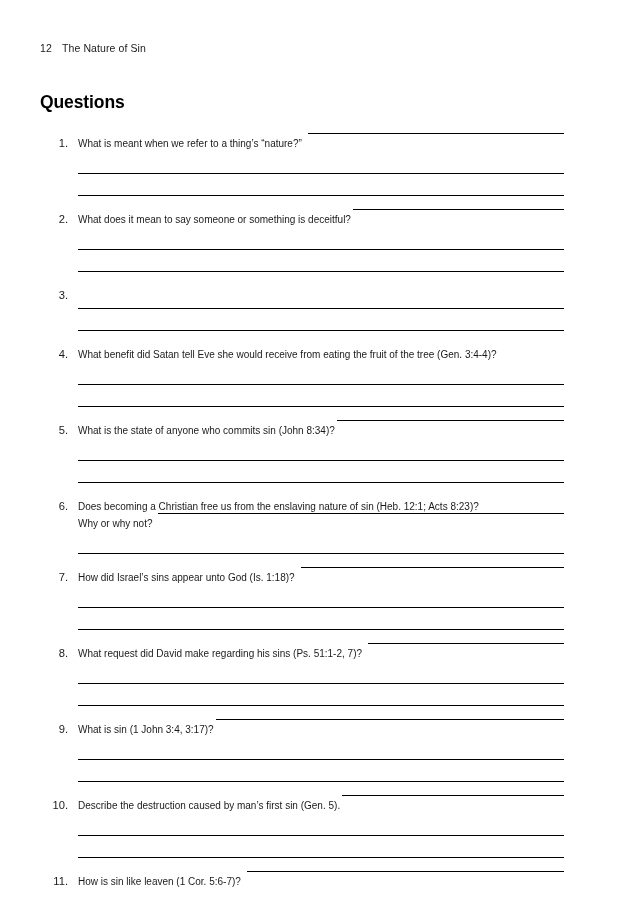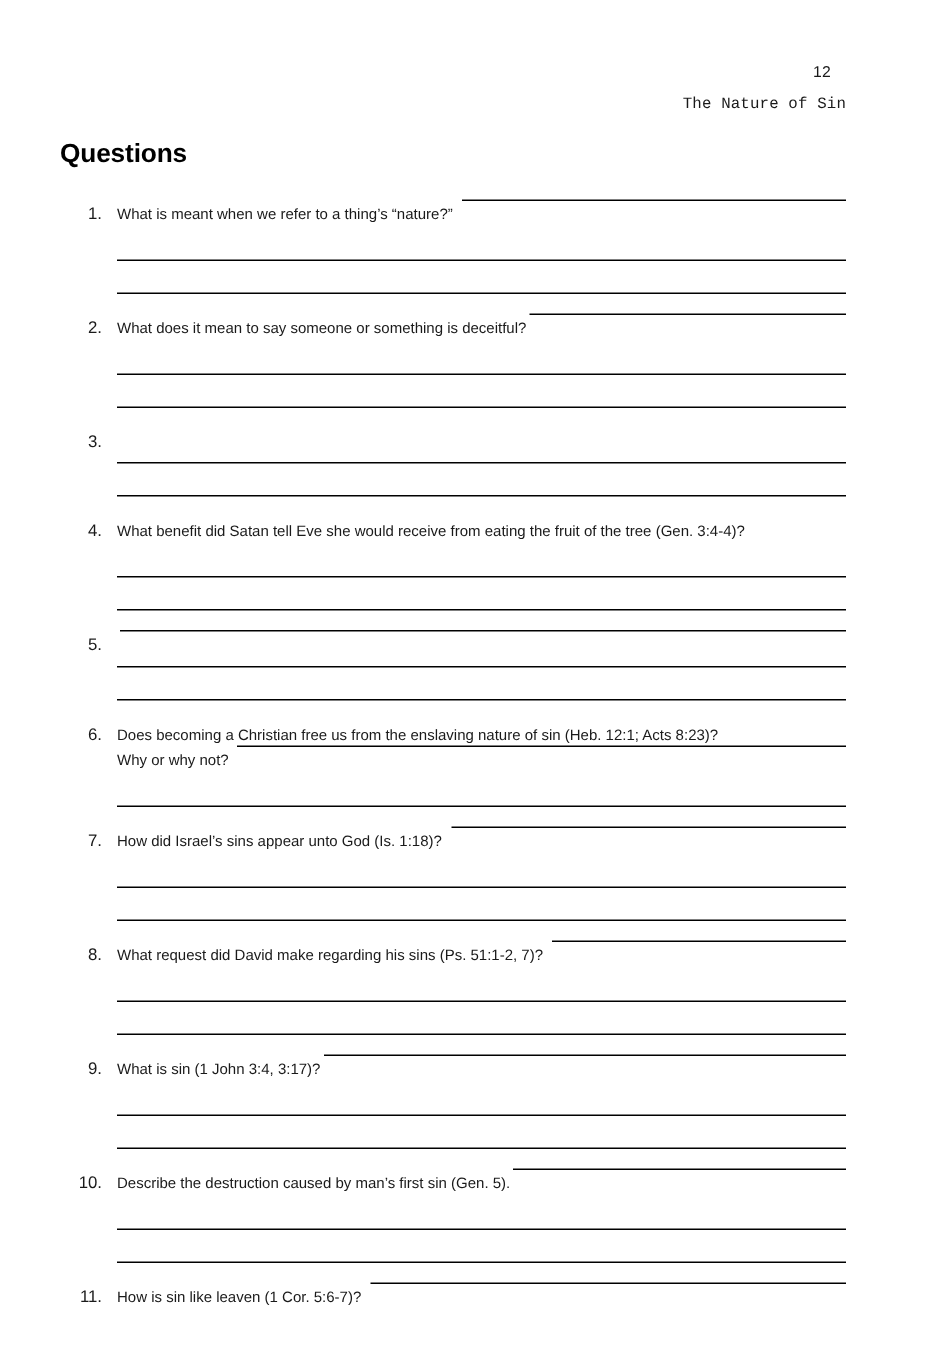--- a/index.html
+++ b/index.html
@@ -21,34 +21,32 @@
     height: 914px;
     box-sizing: border-box;
     padding: 42px 70px 0 40px;
     background: #ffffff;
     overflow: hidden;
   }
 
   
   .running-head {
     display: flex;
-    align-items: flex-end;
+    align-items: flex-start;
     font-size: 10.5px;
     letter-spacing: 0.1px;
     color: #1a1a1a;
     height: 14px;
-    flex-direction: column;
   }
   .running-head .folio {
     width: 22px;
     flex: 0 0 22px;
   }
   .running-head .head-title {
     white-space: nowrap;
-    font-family: Liberation Mono, monospace;
   }
 
   
   .section-heading {
     margin-top: 36px;
     margin-bottom: 22px;
     font-size: 17.5px;
     font-weight: bold;
     letter-spacing: -0.1px;
     color: #000000;
@@ -165,20 +163,21 @@
             <span class="qtext">What benefit did Satan tell Eve she would receive from eating the fruit of the tree (Gen. 3:4-4)?</span>
           </div>
           <div class="answer-rule"></div>
           <div class="answer-rule"></div>
         </div>
       </div>
       <div class="question">
         <div class="qnum">5.</div>
         <div class="qbody">
           <div class="qline">
+            <span class="qtext">What is the state of anyone who commits sin (John 8:34)?</span>
             <span class="inline-rule"></span>
           </div>
           <div class="answer-rule"></div>
           <div class="answer-rule"></div>
         </div>
       </div>
       <div class="question">
         <div class="qnum">6.</div>
         <div class="qbody">
           <div class="qline no-rule">

